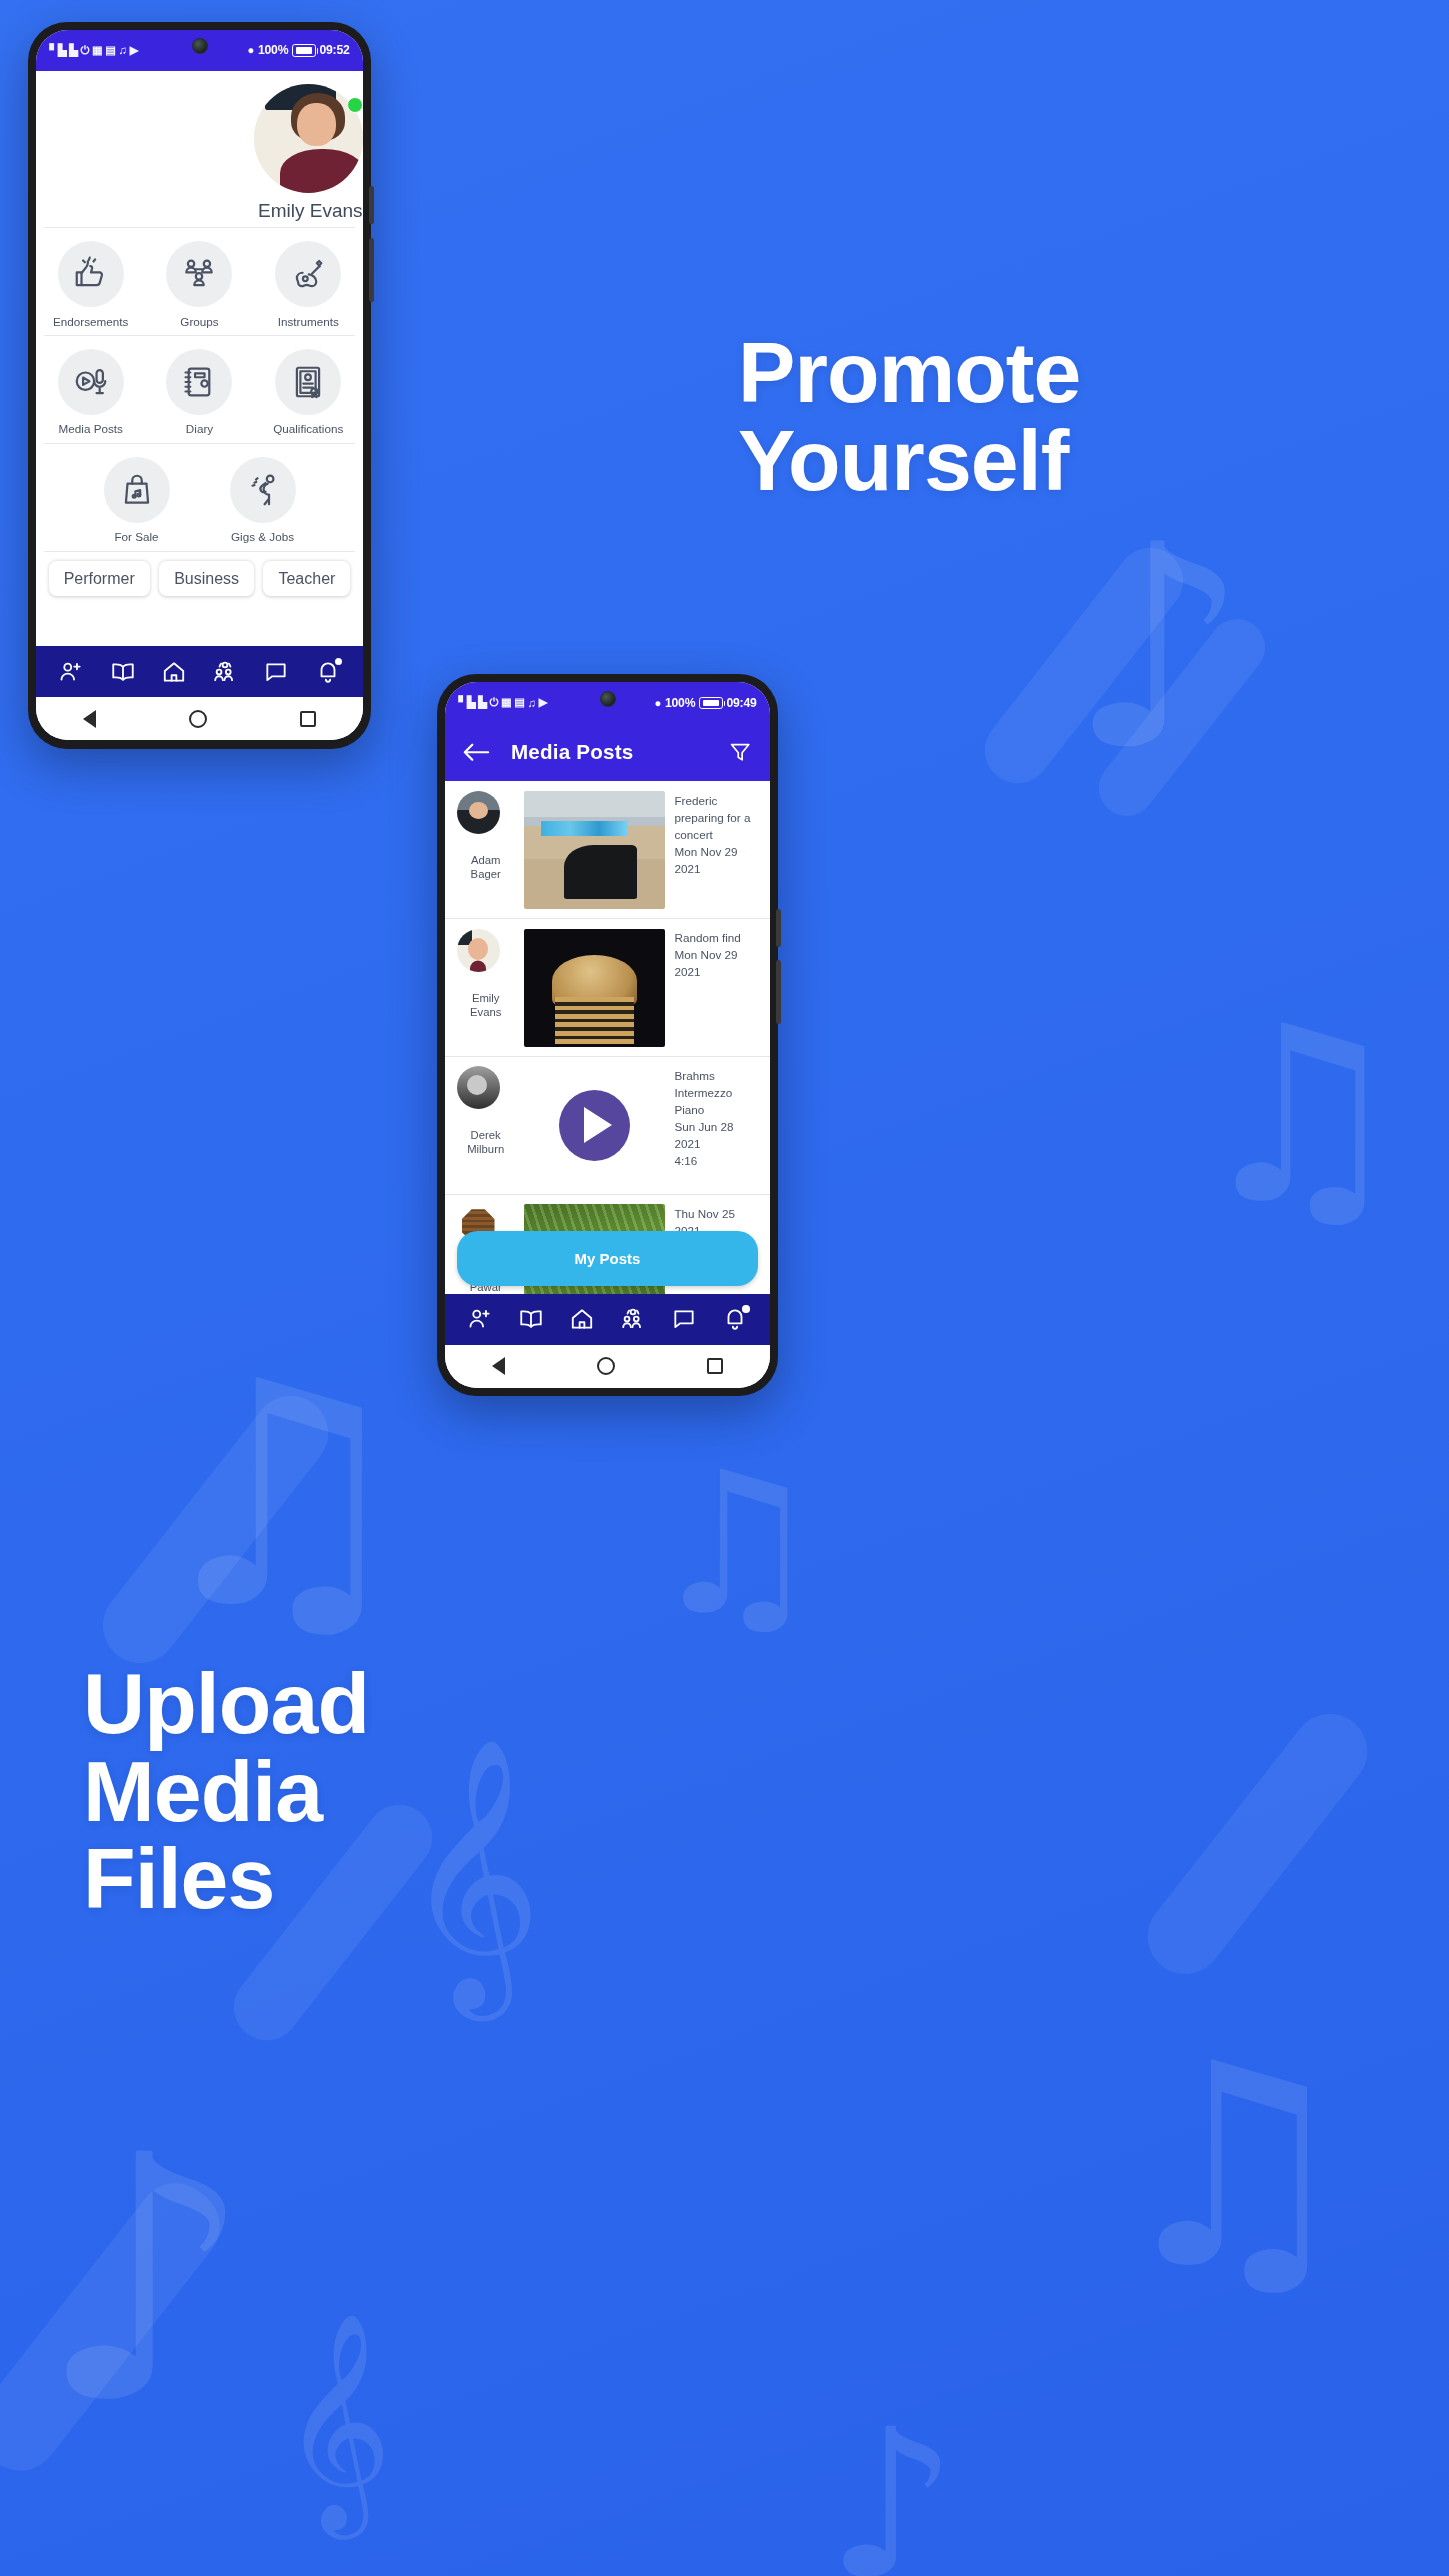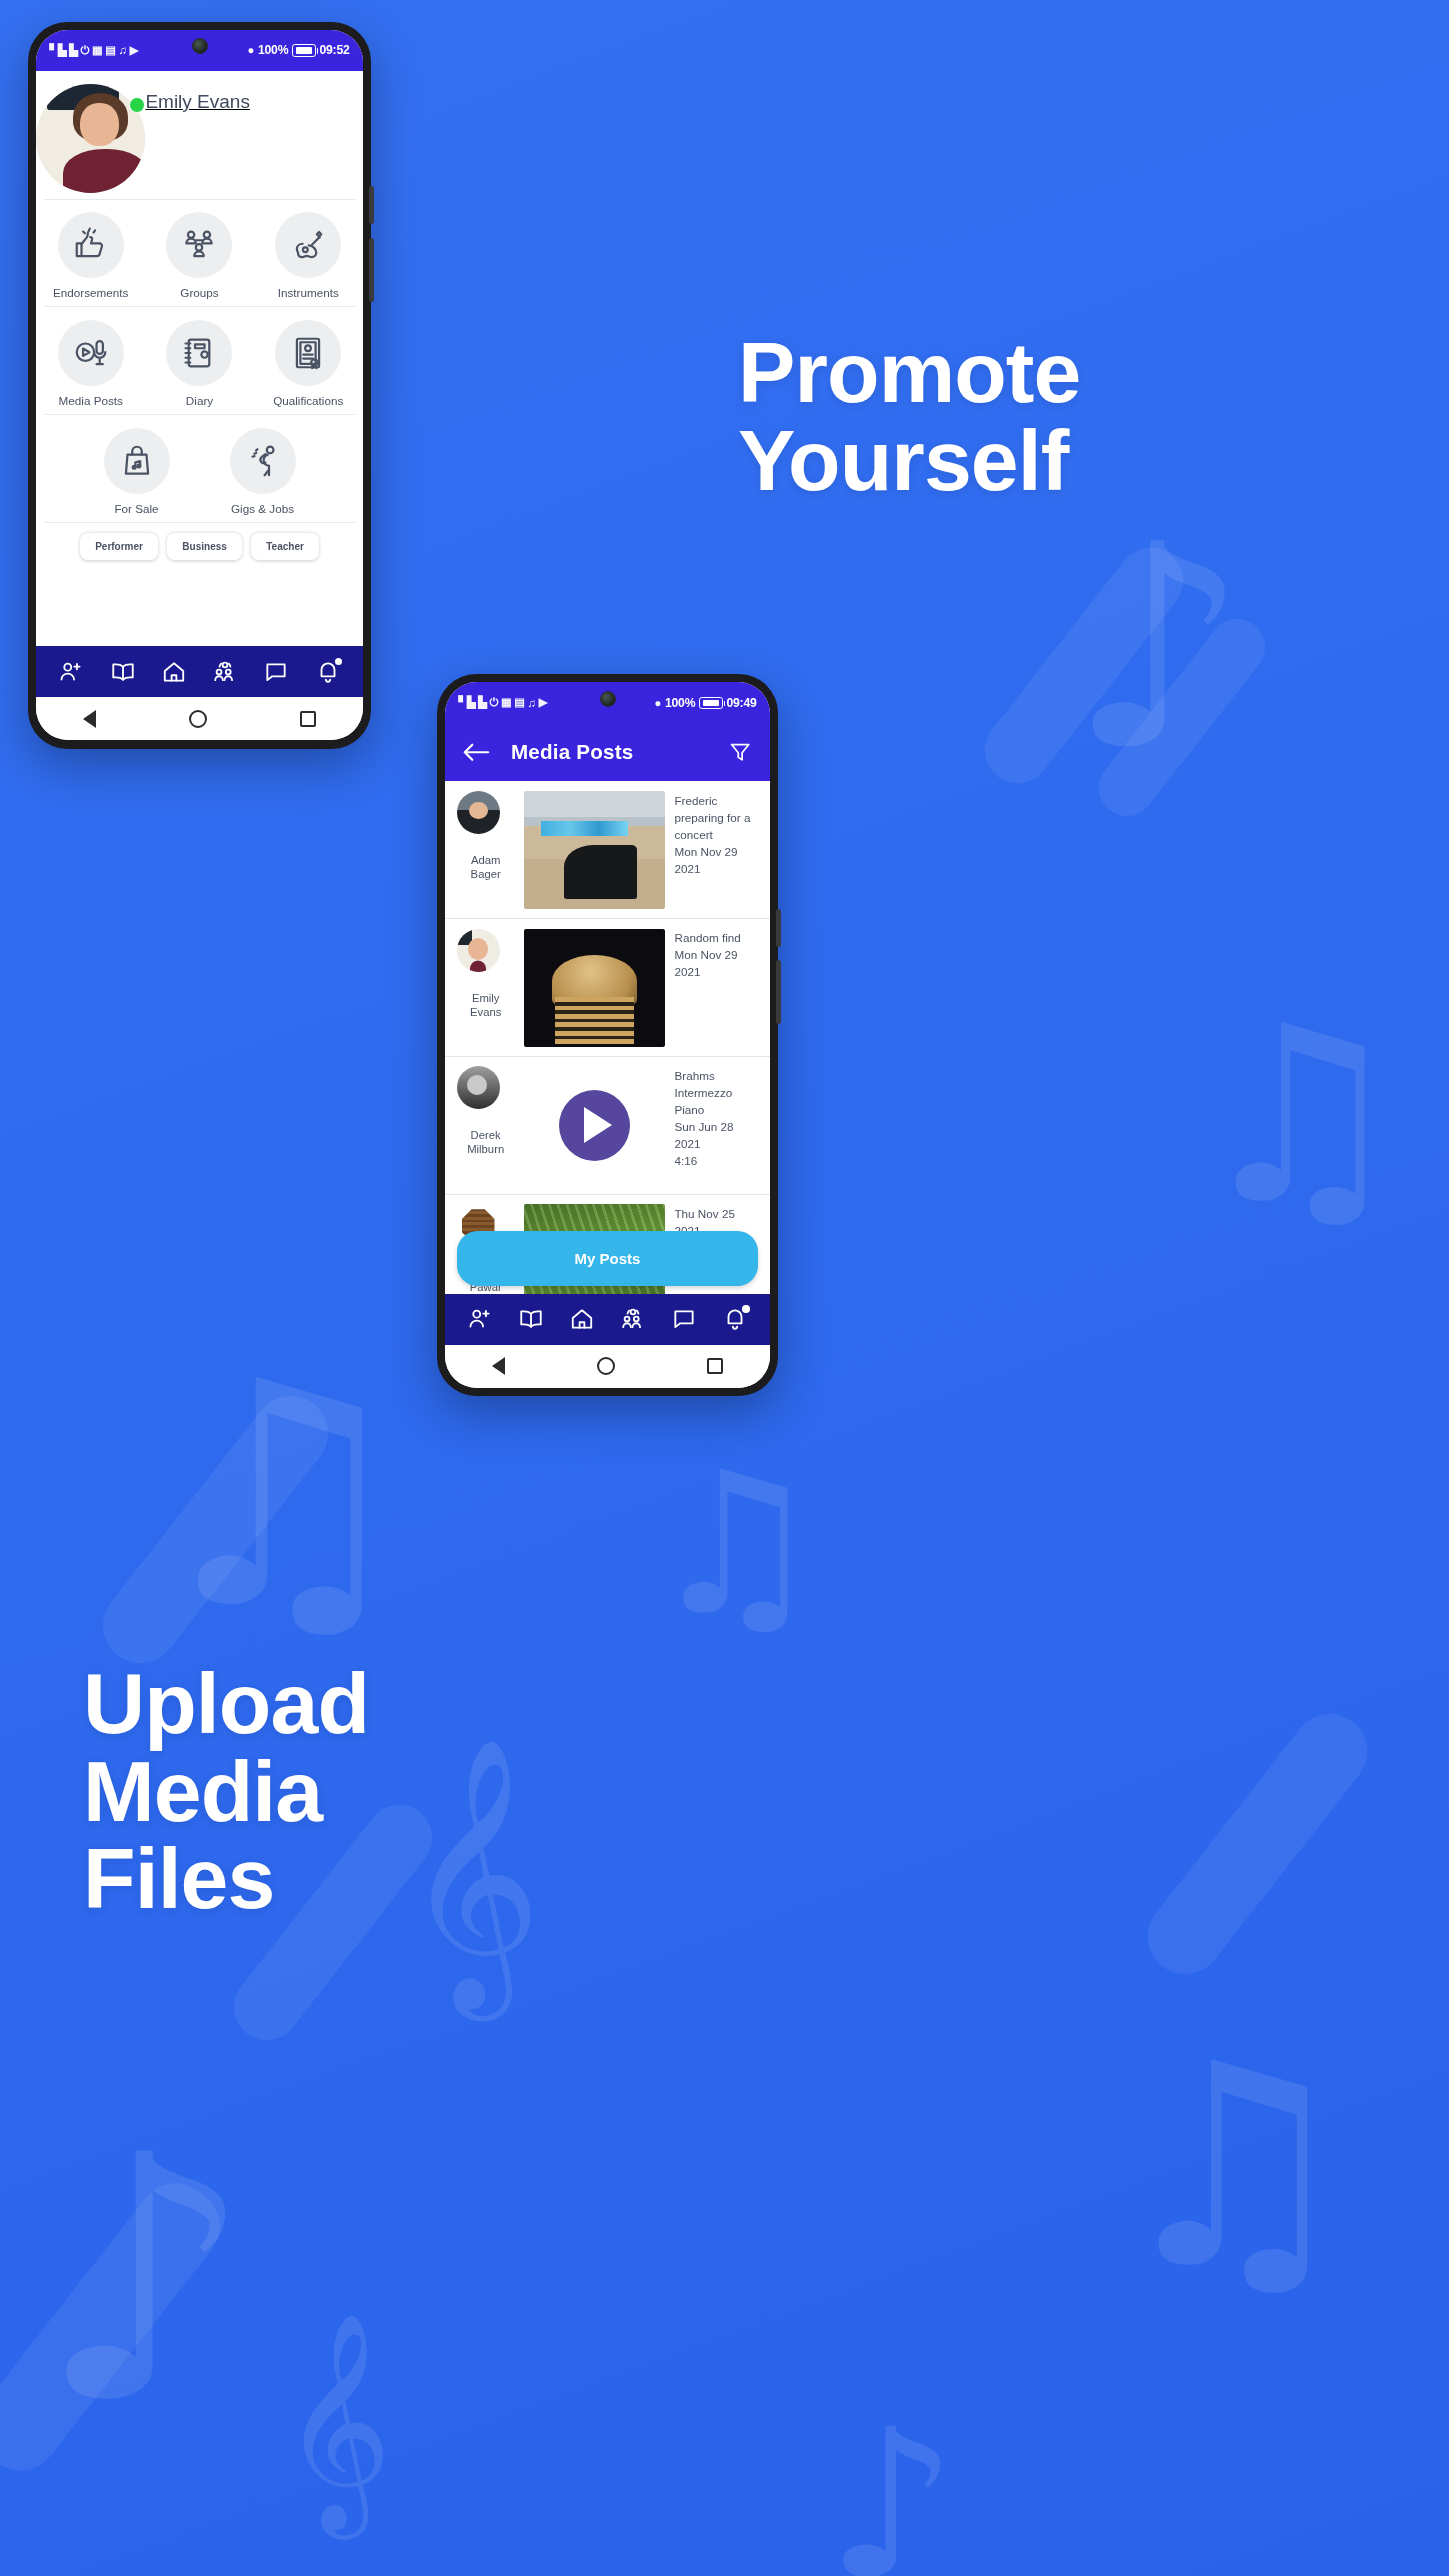--- a/index.html
+++ b/index.html
@@ -103,21 +103,21 @@
   .appbar .title { font-size: 20.6px; font-weight: bold; letter-spacing: 0.2px; }
   .appbar .spacer { margin-left: auto; }
   .back-arrow { width: 28px; height: 22.5px; display:block; }
   .filter-ico { width: 24.4px; height: 24.4px; display:block; }
 
   
   .profile-body { flex: 1; background: #fff; display: flex; flex-direction: column; overflow: hidden; }
 
   .avatar-wrap {
     padding: 13px 0 5.6px;
-    display: flex; align-items: flex-start; text-decoration: underline;
+    display: flex; flex-direction: column; align-items: flex-end;
   }
   .avatar-big {
     width: 109px; height: 109px; border-radius: 50%;
     position: relative; overflow: hidden;
     background: #efece4;
   }
   .avatar-big .face-bg { position:absolute; inset:0; background:#f0ece2; }
   .avatar-big .board {
     position:absolute; left:10%; top:-6%; width:66%; height:30%;
     background:#1d2733; border-radius:2.8px;
@@ -163,24 +163,23 @@
 
   .pill-row {
     display: flex; justify-content: center; gap: 9.4px;
     padding: 9.4px 0 11.3px;
   }
   .pill {
     background: #fff;
     border-radius: 7.5px;
     box-shadow: 0 0.9px 3.8px rgba(0,0,0,.20);
     padding: 8.4px 15px;
-    font-size: 10px;
+    font-size: 16px;
     color: #4a5263;
     white-space: nowrap;
-    font-weight: bold;
   }
 
   
   .bottomnav {
     background: #1a1a8e;
     height: 51px;
     display: flex; align-items: center; justify-content: space-around;
     padding: 0 9.4px;
   }
   .bottomnav .nav-item { position: relative; display:flex; align-items:center; justify-content:center; }

